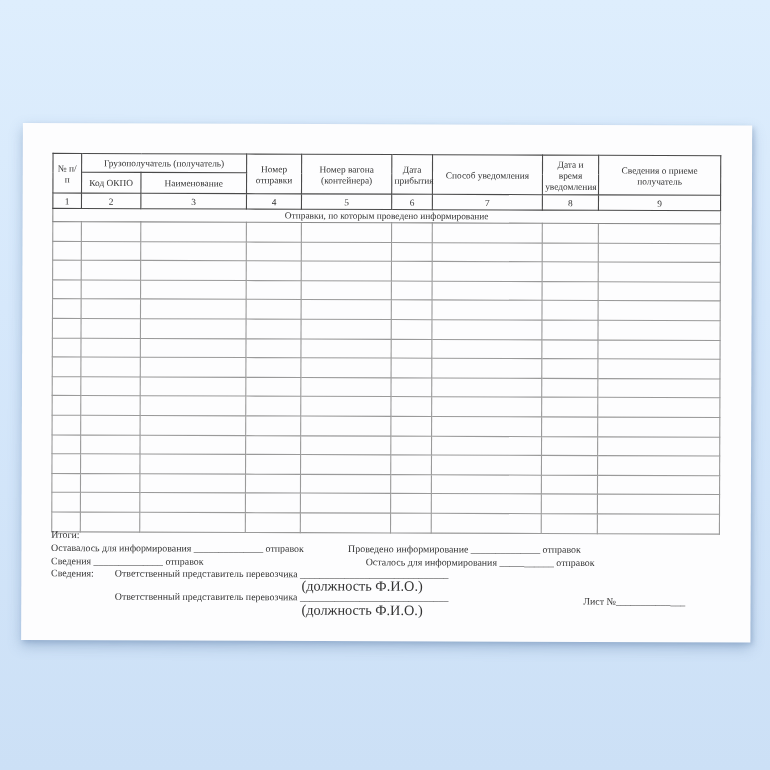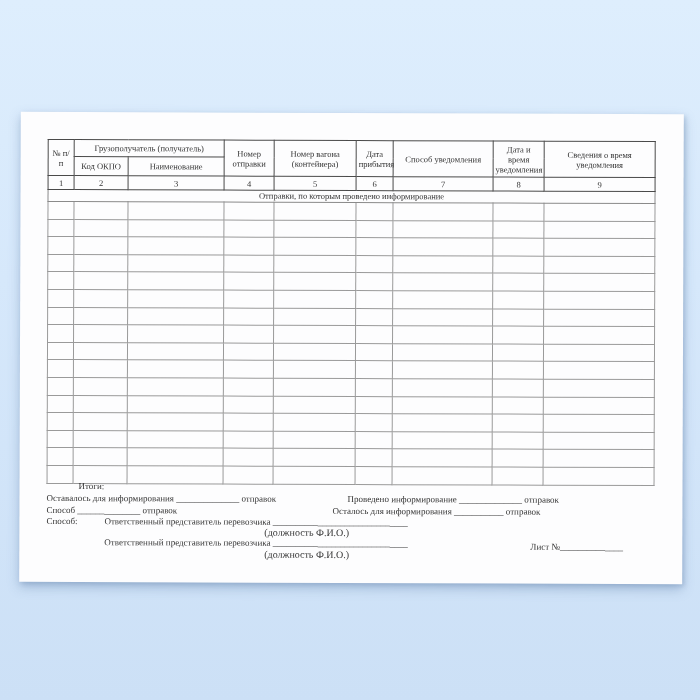--- a/index.html
+++ b/index.html
@@ -66,22 +66,22 @@
     left: 27px;
     top: 369px;
     width: 612px;
     height: 95px;
     font-size: 9px;
     line-height: 10px;
     color: #333;
   }
   .totals .abs { position: absolute; white-space: nowrap; }
   .hint {
-    font-size: 10px;
-    text-align: left;
+    font-size: 13px;
+    text-align: right;
     width: 120px;
     white-space: nowrap;
   }
   .blank { letter-spacing: 0; }
 </style>
 </head>
 <body>
 
 <div class="paper">
 
@@ -99,21 +99,21 @@
     </colgroup>
     <thead>
       <tr class="h1">
         <th rowspan="2">№ п/п</th>
         <th colspan="2">Грузополучатель (получатель)</th>
         <th rowspan="2">Номер отправки</th>
         <th rowspan="2">Номер вагона (контейнера)</th>
         <th rowspan="2">Дата прибытия</th>
         <th rowspan="2">Способ уведомления</th>
         <th rowspan="2">Дата и время уведомления</th>
-        <th rowspan="2">Сведения о время уведомления</th>
+        <th rowspan="2">Сведения о приеме получатель</th>
       </tr>
       <tr class="h2">
         <th>Код ОКПО</th>
         <th>Наименование</th>
       </tr>
       <tr class="nums">
         <td>1</td>
         <td>2</td>
         <td>3</td>
         <td>4</td>
@@ -301,45 +301,45 @@
           <td></td>
           <td></td>
           <td></td>
           <td></td>
           <td></td>
         </tr>
       </tbody>
   </table>
 
   <div class="totals">
-    <div class="abs" style="left:0; top:0;margin-left:32px;">Итоги:</div>
+    <div class="abs" style="left:0; top:0;">Итоги:</div>
 
     <div class="abs" style="left:0; top:12px;text-align:right;">
       <span>Оставалось для информирования</span>
       <span class="blank">______________</span>
       <span>отправок</span>
     </div>
-    <div class="abs" style="left:301px; top:12px;">
+    <div class="abs" style="left:270px; top:12px;">
       <span>Проведено информирование</span>
       <span class="blank">______________</span>
       <span>отправок</span>
     </div>
 
     <div class="abs" style="left:0; top:23.5px;">
-      <span>Способ</span>
+      <span>Сведения</span>
       <span class="blank">______________</span>
       <span>отправок</span>
     </div>
     <div class="abs" style="left:286px; top:23.5px;text-align:right;">
       <span>Осталось для информирования</span>
       <span class="blank">___________</span>
       <span>отправок</span>
     </div>
 
-    <div class="abs" style="left:0; top:35px;">Способ:</div>
+    <div class="abs" style="left:0; top:35px;">Сведения:</div>
     <div class="abs" style="left:58px; top:35px;">
       <span>Ответственный представитель перевозчика</span>
       <span class="blank">______________________________</span>
     </div>
     <div class="abs hint" style="left:218px; top:46px;">(должность Ф.И.О.)</div>
 
     <div class="abs" style="left:58px; top:56px;">
       <span>Ответственный представитель перевозчика</span>
       <span class="blank">______________________________</span>
     </div>

